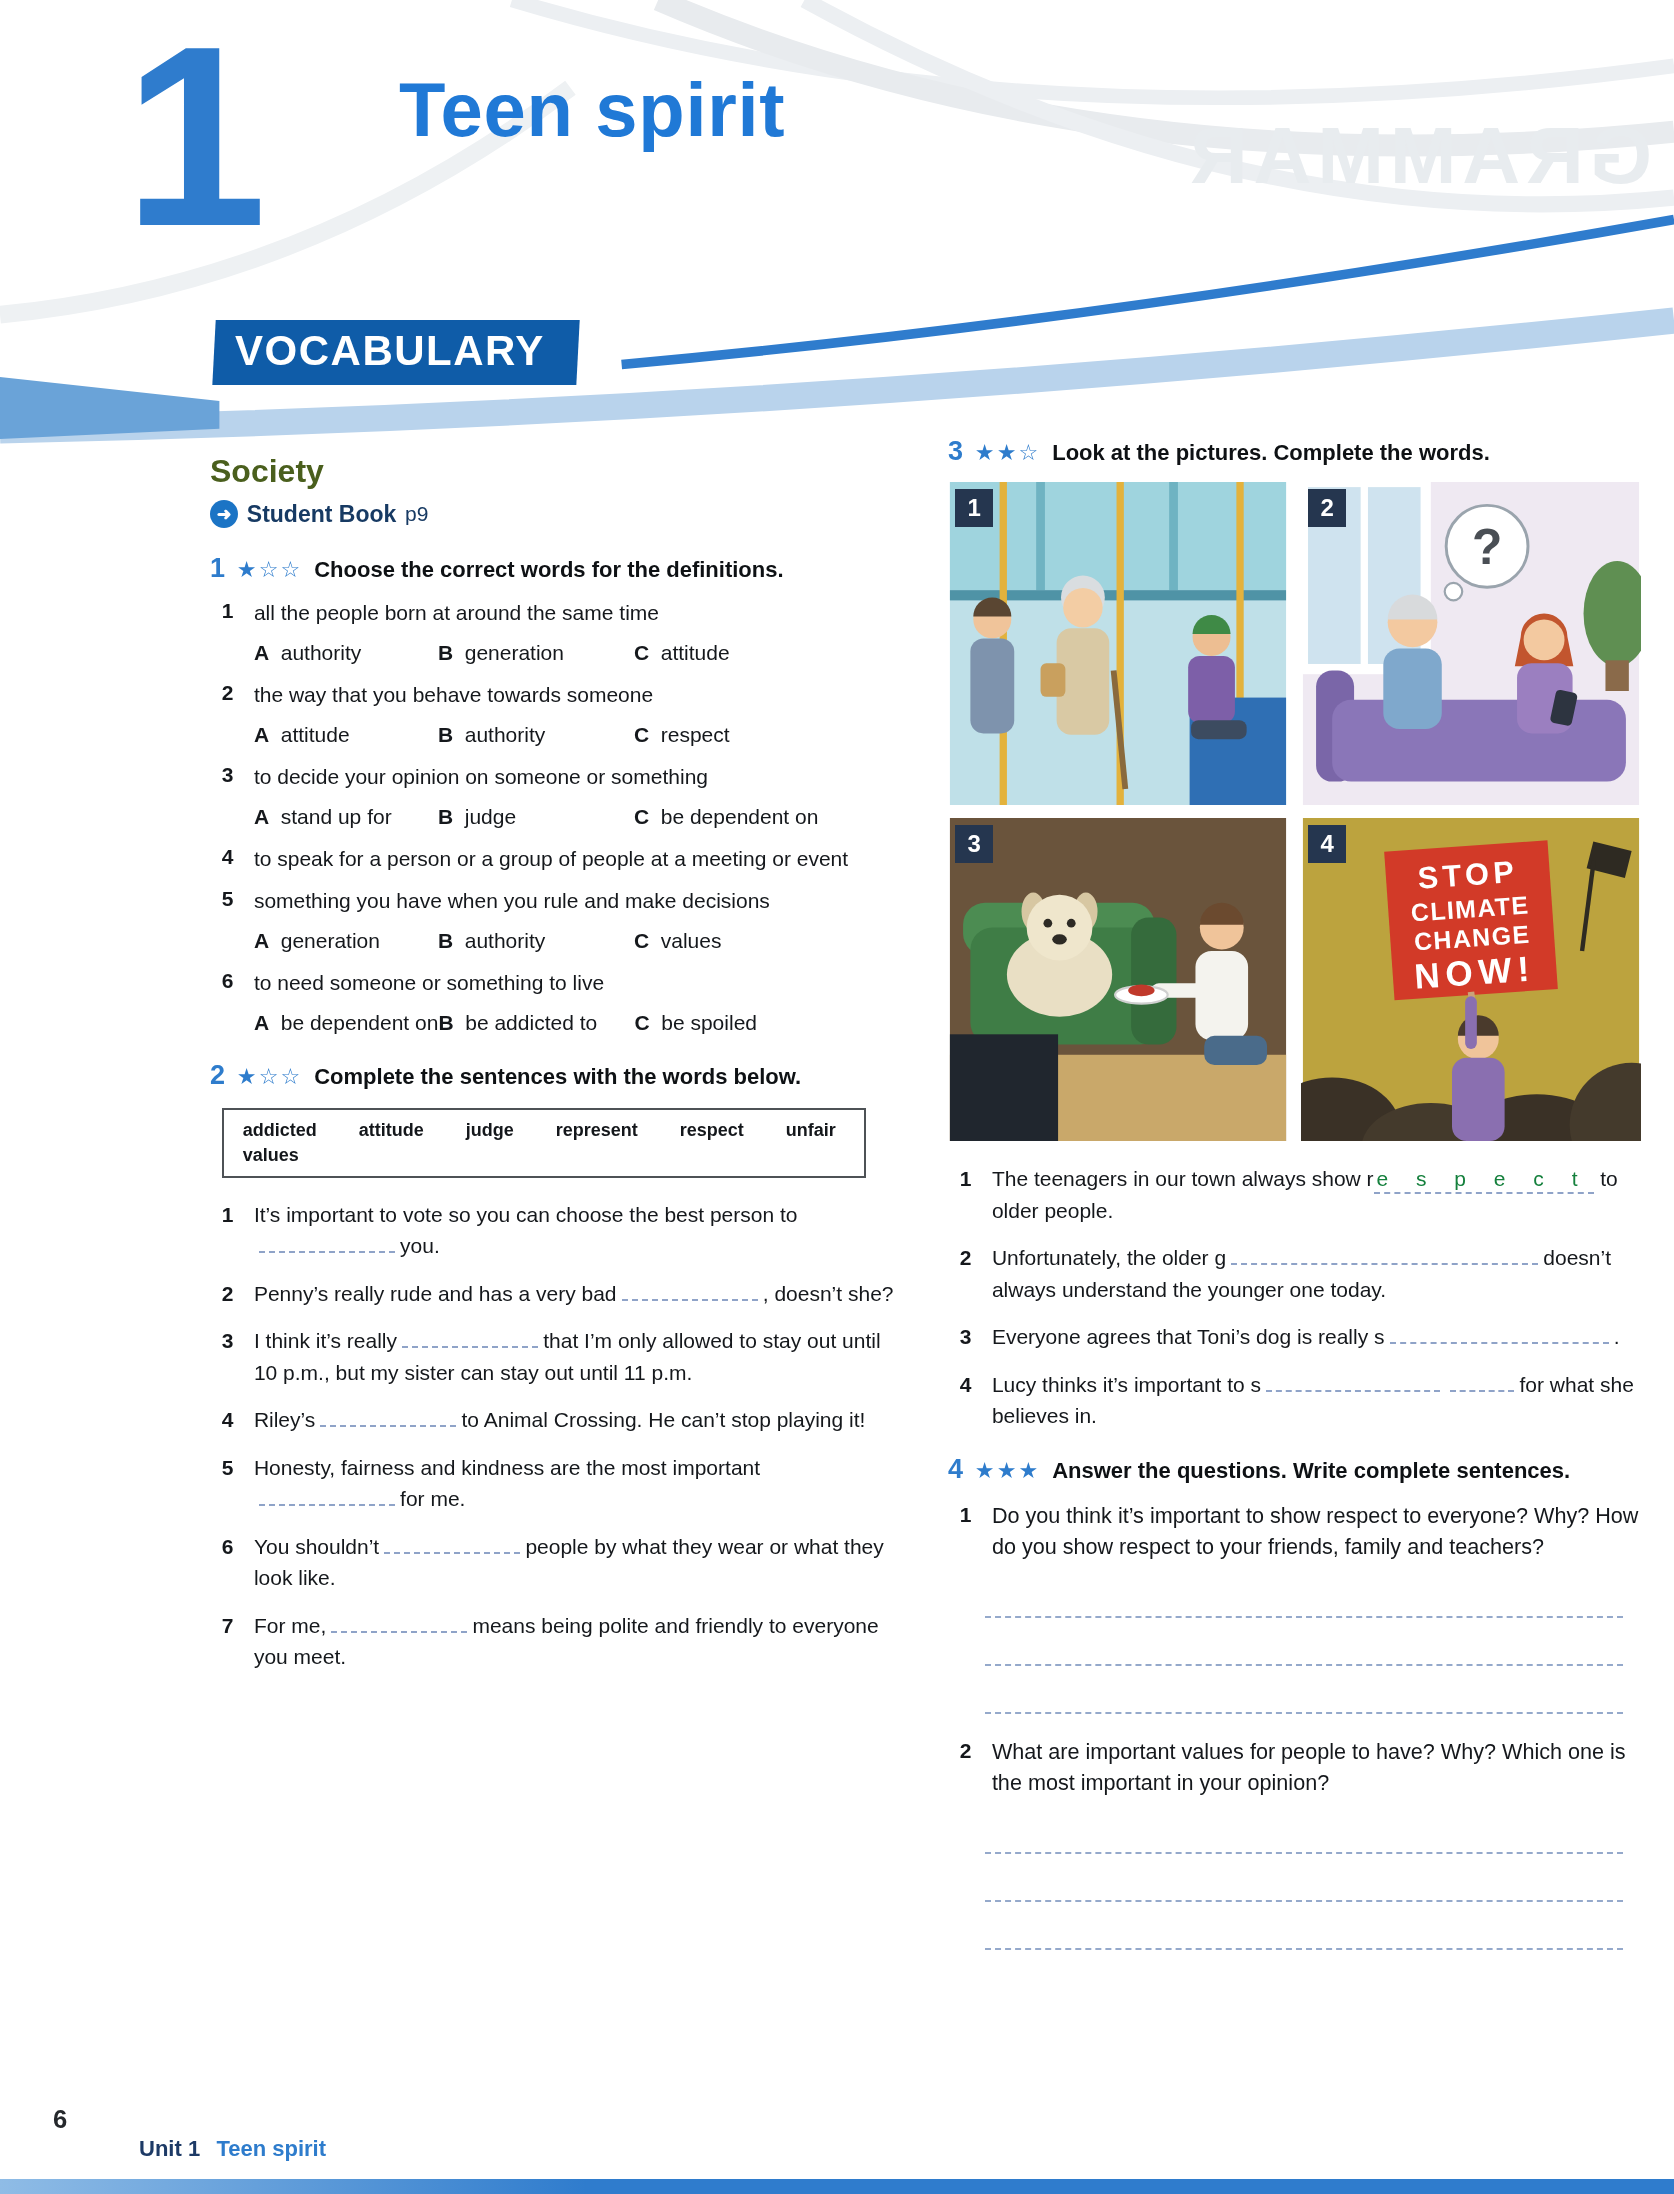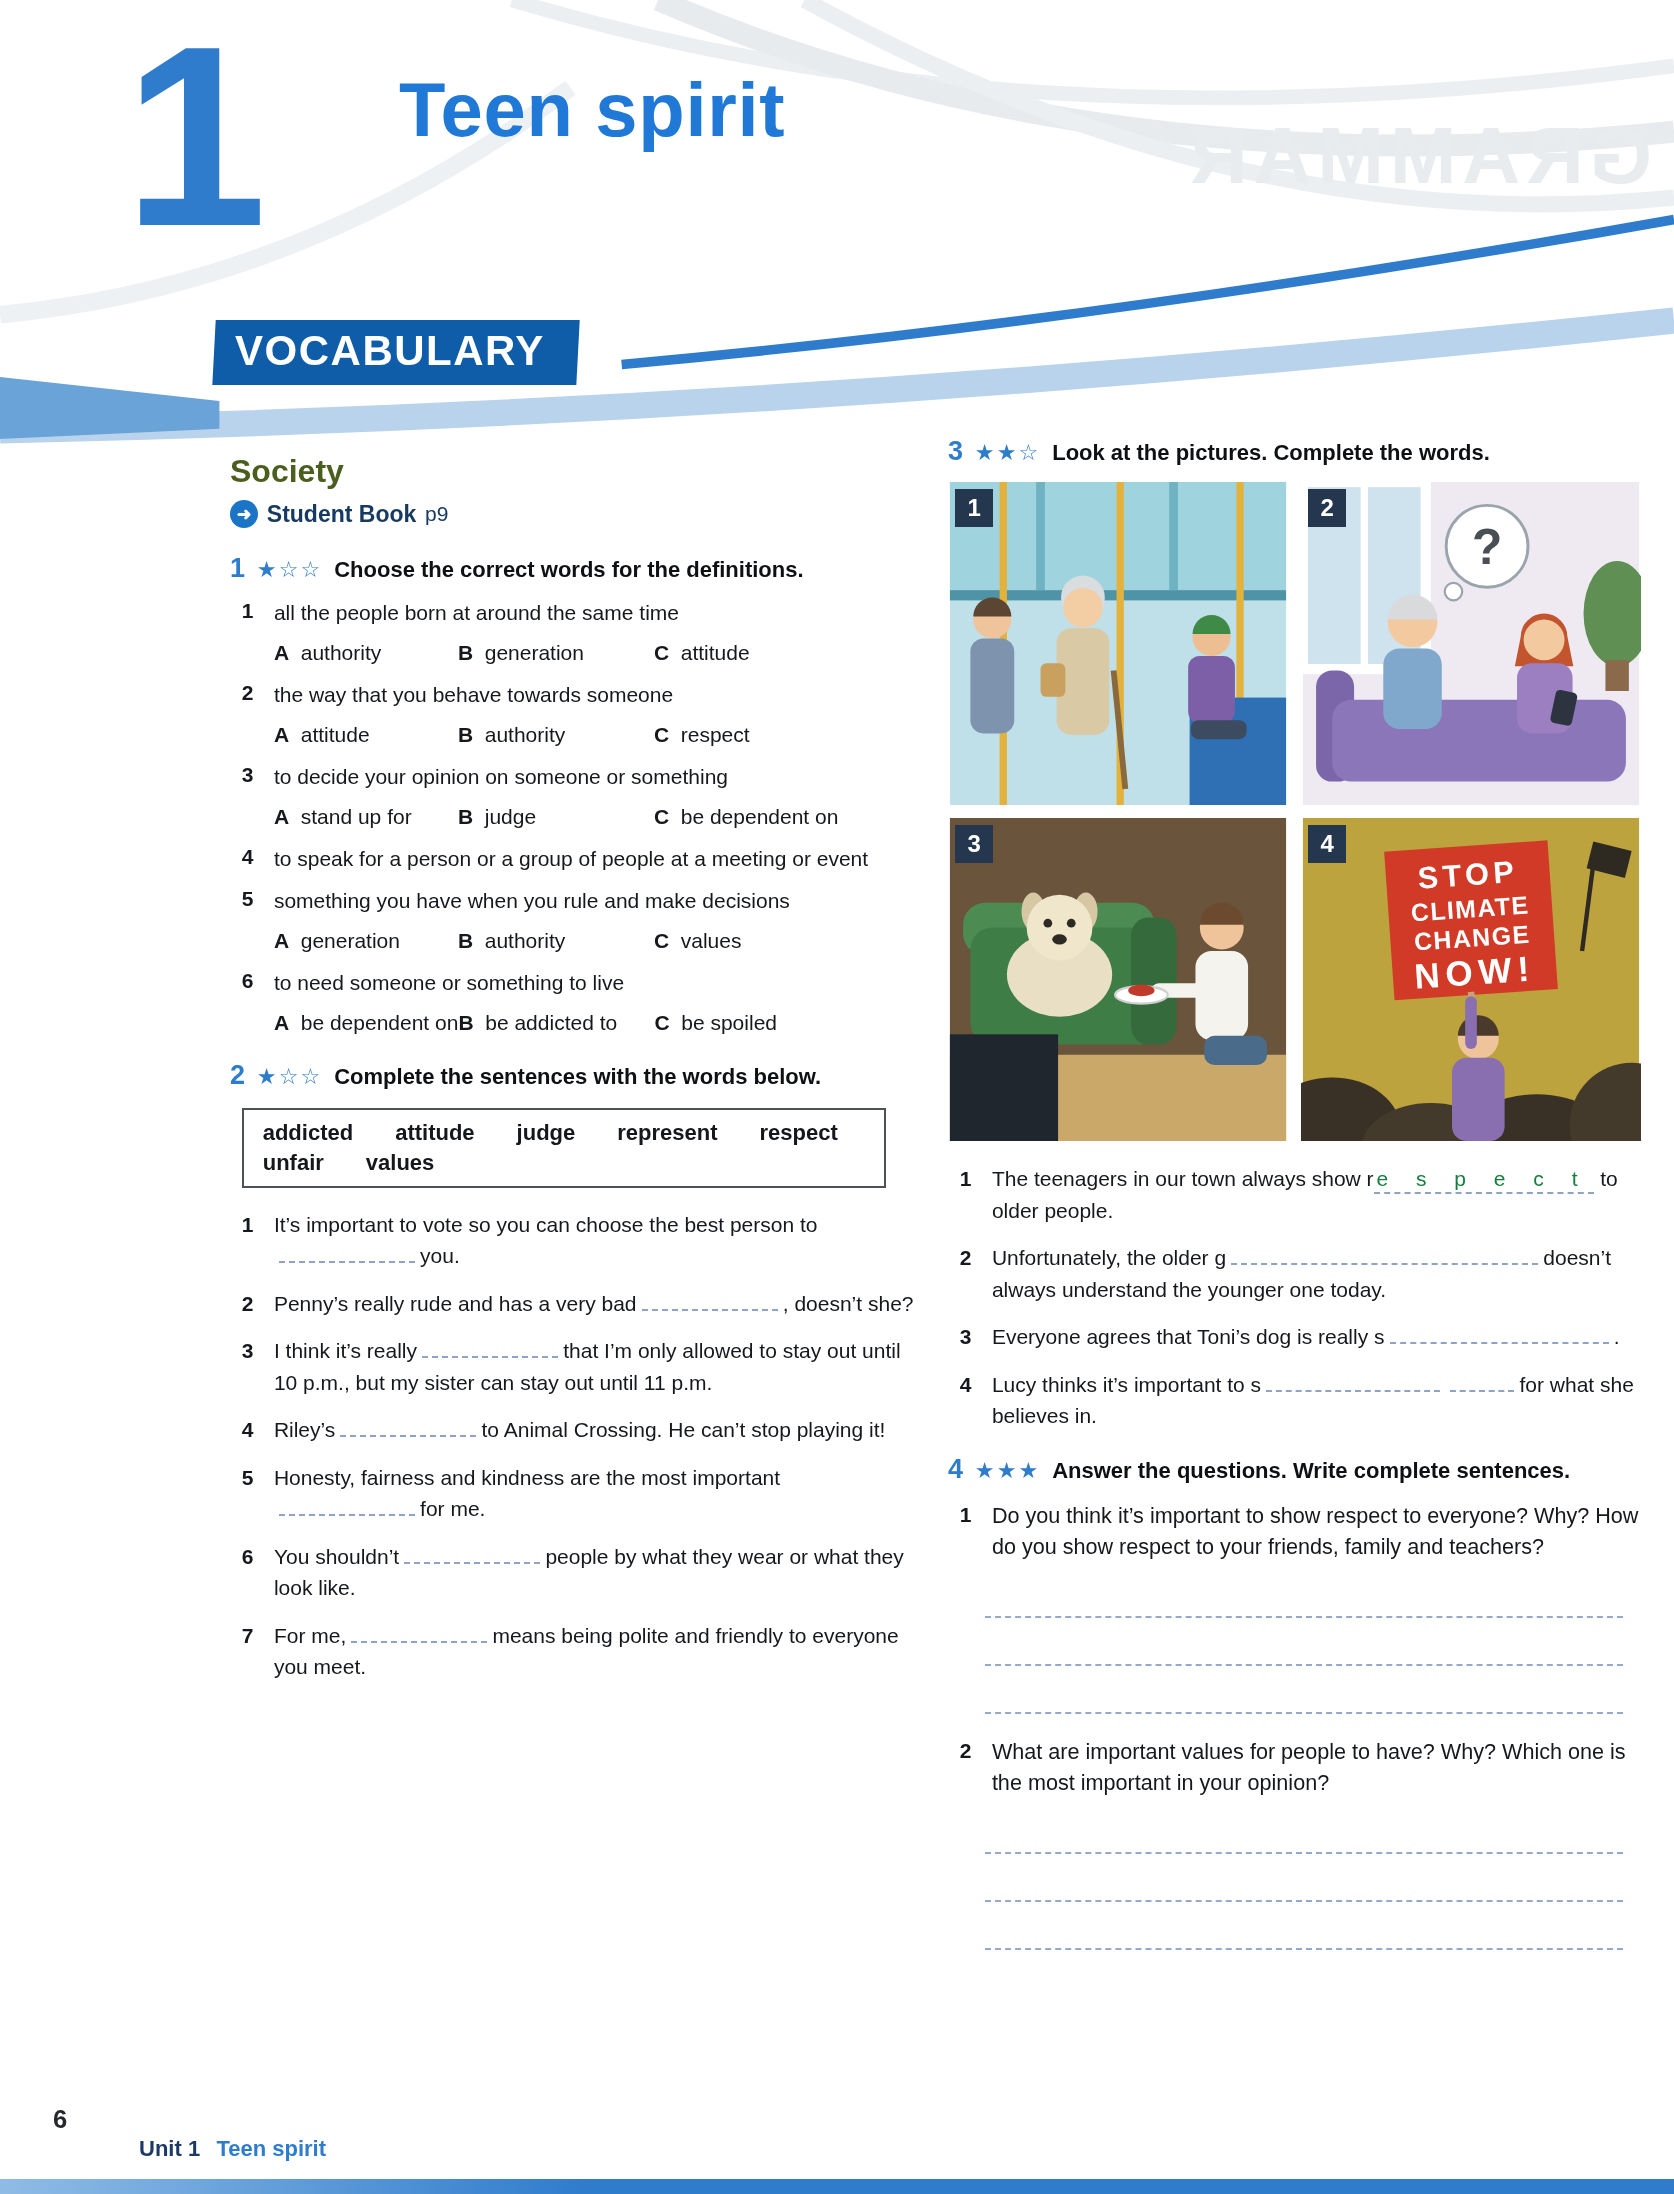--- a/index.html
+++ b/index.html
@@ -24,21 +24,21 @@
     color:#2079d6; z-index:2; letter-spacing:0.7px;
   }
   .vocab-banner {
     position:absolute; left:214px; top:320px; z-index:3;
     background:#0f5ca8; color:#fff; padding:7.3px 34px 10.2px 20.5px;
     transform:skewX(-3deg);
   }
   .vocab-banner span { display:inline-block; transform:skewX(3deg);
     font-size:42px; font-weight:800; letter-spacing:1.5px; }
   
-  .col-left  { position:absolute; left:230px;  top:453px; width:693px; z-index:2; }
+  .col-left  { position:absolute; left:210px;  top:453px; width:693px; z-index:2; }
   .col-right { position:absolute; left:948px; top:436px; width:693px; z-index:2; }
   .society-heading { font-size:32px; font-weight:800; color:#4a5f1d; margin-bottom:10.2px; }
   .student-book { display:flex; align-items:center; gap:8.8px; margin-bottom:25px; }
   .sb-icon {
     width:28px; height:28px; border-radius:50%; background:#1b74c5; color:#fff;
     display:flex; align-items:center; justify-content:center; font-size:17.6px; font-weight:bold;
   }
   .sb-label { font-size:23px; font-weight:800; color:#173a63; }
   .sb-page  { font-size:21px; color:#173a63; }
   .ex-header { display:flex; align-items:baseline; gap:11.7px; margin:22px 0 14.6px 0; }
@@ -49,21 +49,21 @@
   .q-num  { font-weight:700; font-size:21px; min-width:20.5px; }
   .q-body { font-size:21px; line-height:1.38; flex:1; }
   .options { display:flex; margin-top:11px; }
   .opt { min-width:184px; }
   .opt.opt-b { min-width:196px; }
   .opt.opt-c { min-width:0; }
   .opt .letter { font-weight:800; margin-right:11.7px; }
   .word-box {
     border:2.2px solid #4e5256; width:644px; margin:16px 0 20.5px 11.7px; padding:10.2px 19px;
     display:flex; flex-wrap:wrap; column-gap:42px; row-gap:4.4px;
-    font-weight:700; font-size:22px; color:#14171b;text-align:center;
+    font-weight:700; font-size:18px; color:#14171b;text-align:center;
   }
   .sentence { display:flex; gap:11.7px; margin:0 0 16px 11.7px; font-size:21px; line-height:1.5; }
   .s-body { flex:1; }
   .blank {
     display:inline-block; width:136px; border-bottom:2.2px dashed #8fa3c8;
     height:1.05em; vertical-align:baseline; margin:0 5.1px;
   }
   .blank.b-long { width:307px; }
   .blank.b-med  { width:219px; }
   .blank.b-s1   { width:174px; }

